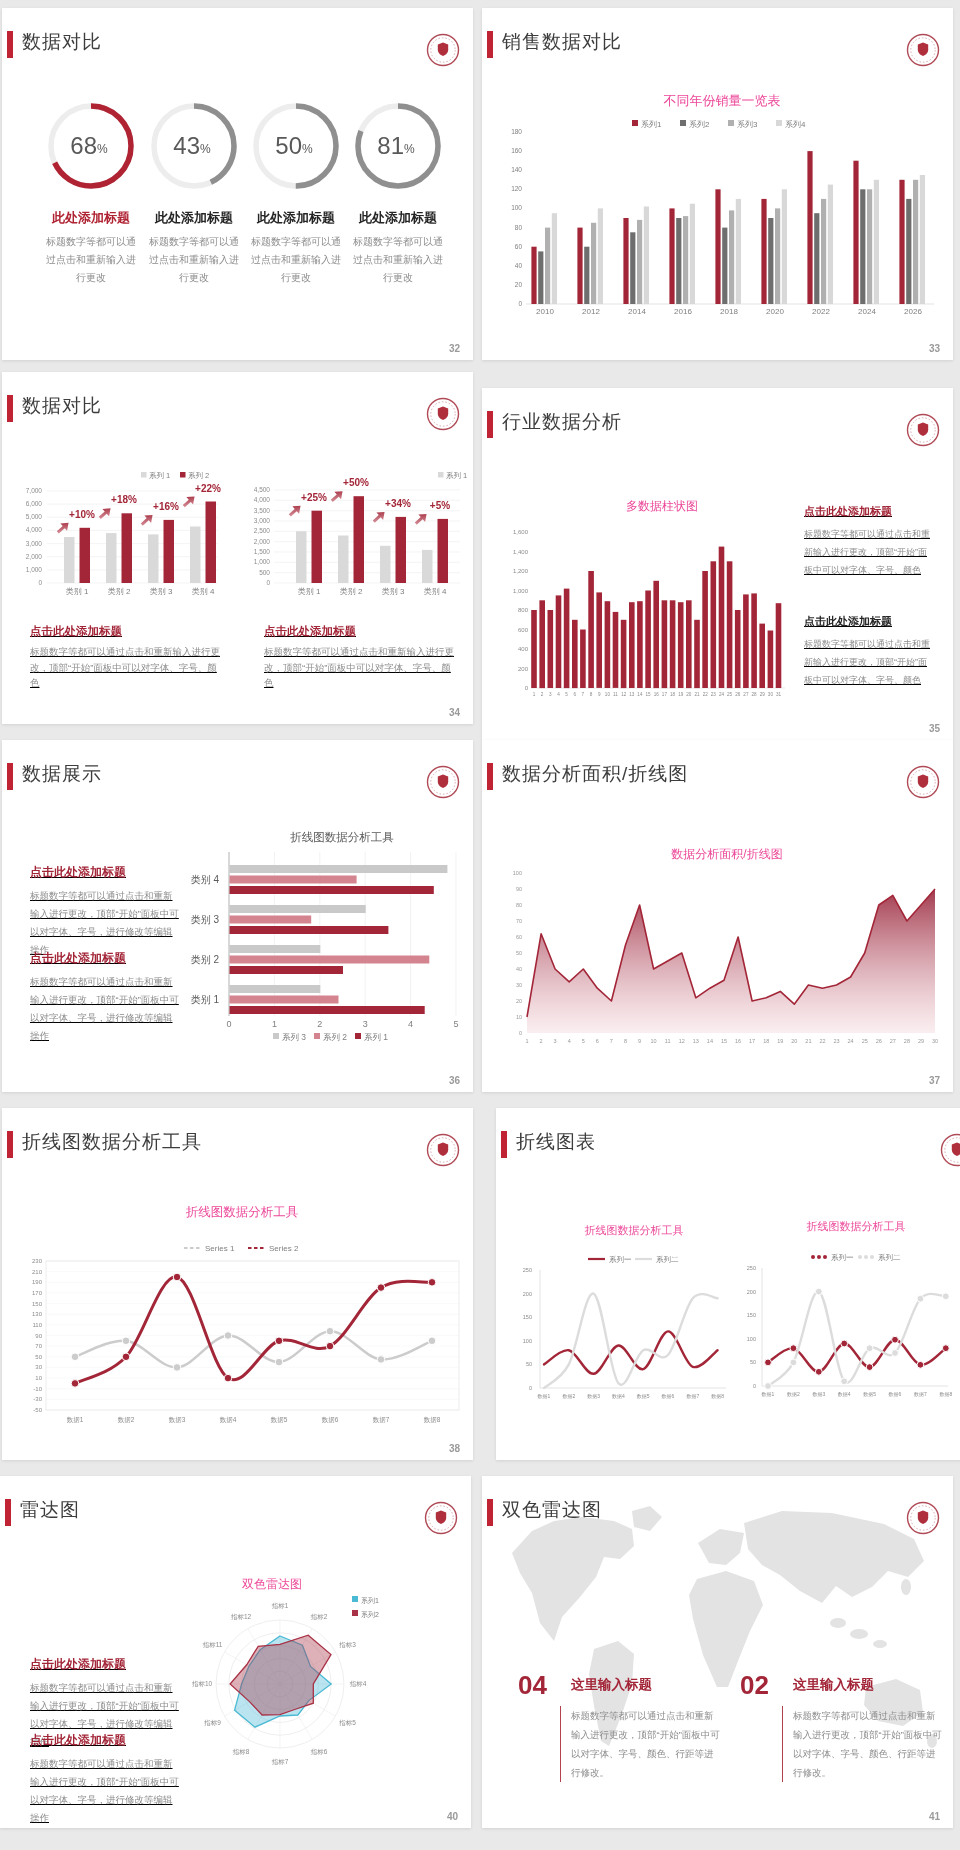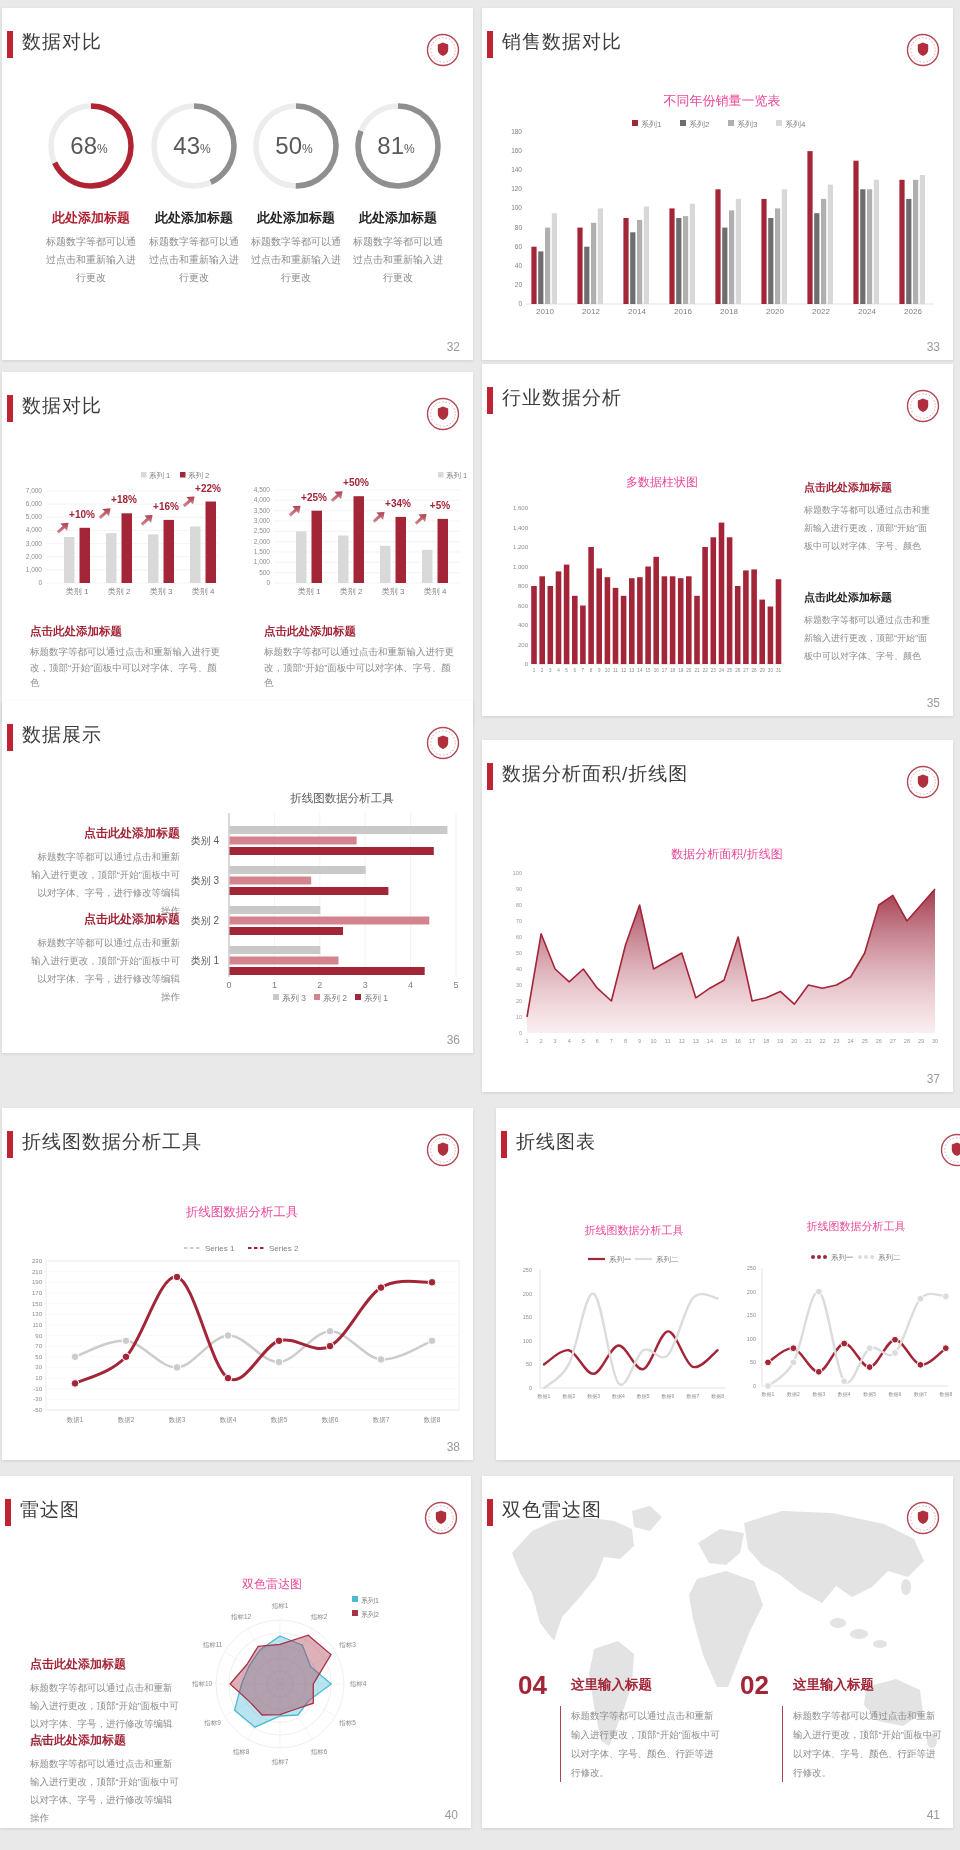--- a/index.html
+++ b/index.html
@@ -5,31 +5,31 @@
   html,body{margin:0;padding:0;}
   body{width:960px;height:1850px;background:#e9e9e9;overflow:hidden;position:relative;
        font-family:"Liberation Sans","DejaVu Sans",sans-serif;}
   .slide{position:absolute;width:471px;height:352px;background:#fff;overflow:hidden;
          box-shadow:0 1px 3px rgba(0,0,0,.10);}
   .accent{position:absolute;left:5px;top:23px;width:6px;height:27px;background:#c02333;}
   .stitle{position:absolute;left:20px;top:21px;margin:0;font-size:19px;font-weight:500;
           color:#3d3d3d;letter-spacing:1px;white-space:nowrap;}
   .logo{position:absolute;right:12px;top:24px;width:36px;height:36px;}
   .logo svg{width:36px;height:36px;}
-  .pagenum{position:absolute;right:13px;bottom:6px;font-size:12px;color:#9a9a9a;}
+  .pagenum{position:absolute;right:13px;bottom:6px;font-size:10px;color:#9a9a9a;font-weight:bold;}
   .chart{position:absolute;left:0;top:0;}
   .ctitle{position:absolute;font-size:12px;color:#ec4899;transform:translateX(-50%);white-space:nowrap;}
   
   .donut-item{position:absolute;top:92px;width:110px;text-align:center;}
   .donut-item svg{width:92px;height:92px;}
   .d-label{font-size:13px;font-weight:bold;color:#262626;margin-top:13px;}
   .d-label.hl{color:#b02333;}
   .d-body{font-size:10px;color:#8c8c8c;line-height:18px;margin-top:6px;padding:0 9px;}
   
-  .tb{position:absolute;}
+  .tb{position:absolute;text-decoration:underline;}
   .tb h3{margin:0;font-size:12px;font-weight:bold;color:#a32638;}
   .tb h3.dark{color:#262626;}
   .tb p{margin:6px 0 0;font-size:9.5px;color:#8c8c8c;line-height:18px;}
   .tb.s34{width:196px;}
   .tb.s34 h3{font-size:11.5px;}
   .tb.s34 p{line-height:15.5px;margin-top:5px;}
   .tb.s35{width:126px;}
   .tb.s35 h3{font-size:11px;}
   .tb.s35 p{font-size:9px;}
   .tb.w150{width:150px;}
@@ -274,21 +274,21 @@
     <h3>点击此处添加标题</h3>
     <p>标题数字等都可以通过点击和重新输入进行更改，顶部“开始”面板中可以对字体、字号、颜色</p>
   </div>
   <div class="tb s34" style="left:262px;top:252px;">
     <h3>点击此处添加标题</h3>
     <p>标题数字等都可以通过点击和重新输入进行更改，顶部“开始”面板中可以对字体、字号、颜色</p>
   </div>
   <span class="pagenum">34</span>
 </div>
 
-<div class="slide" style="left:482px;top:364px;">
+<div class="slide" style="left:482px;top:388px;">
   <div class="accent"></div>
   <h2 class="stitle">行业数据分析</h2>
   <span class="logo"><svg viewBox="0 0 36 36">
         <circle cx="18" cy="18" r="15.5" fill="none" stroke="#b04a56" stroke-width="1.4"></circle>
         <circle cx="18" cy="18" r="12.2" fill="none" stroke="#c98b93" stroke-width="0.7" stroke-dasharray="1.6 1.9"></circle>
         <path d="M18 10.5l5.2 2v5.2c0 3.1-2.6 5.2-5.2 6.3-2.6-1.1-5.2-3.2-5.2-6.3v-5.2z" fill="#b02f3d"></path>
       </svg></span>
   <div class="ctitle" style="left:180px;top:110px;">多数据柱状图</div>
   <svg id="c35" class="chart" width="471" height="352">
       <text x="46" y="302" font-size="6" fill="#8c8c8c" text-anchor="end">0</text>
@@ -368,21 +368,21 @@
     <h3>点击此处添加标题</h3>
     <p>标题数字等都可以通过点击和重新输入进行更改，顶部“开始”面板中可以对字体、字号、颜色</p>
   </div>
   <div class="tb s35" style="left:322px;top:226px;">
     <h3 class="dark">点击此处添加标题</h3>
     <p>标题数字等都可以通过点击和重新输入进行更改，顶部“开始”面板中可以对字体、字号、颜色</p>
   </div>
   <span class="pagenum">35</span>
 </div>
 
-<div class="slide" style="left:2px;top:701px;text-align:right;">
+<div class="slide" style="left:2px;top:740px;">
   <div class="accent"></div>
   <h2 class="stitle">数据展示</h2>
   <span class="logo"><svg viewBox="0 0 36 36">
         <circle cx="18" cy="18" r="15.5" fill="none" stroke="#b04a56" stroke-width="1.4"></circle>
         <circle cx="18" cy="18" r="12.2" fill="none" stroke="#c98b93" stroke-width="0.7" stroke-dasharray="1.6 1.9"></circle>
         <path d="M18 10.5l5.2 2v5.2c0 3.1-2.6 5.2-5.2 6.3-2.6-1.1-5.2-3.2-5.2-6.3v-5.2z" fill="#b02f3d"></path>
       </svg></span>
   <div class="ctitle" style="left:340px;top:90px;font-size:11.5px;color:#595959;">折线图数据分析工具</div>
   <svg id="c36" class="chart" width="471" height="352">
       <line x1="227.0" y1="112" x2="227.0" y2="276" stroke="#b3b3b3" stroke-width="1"></line>

